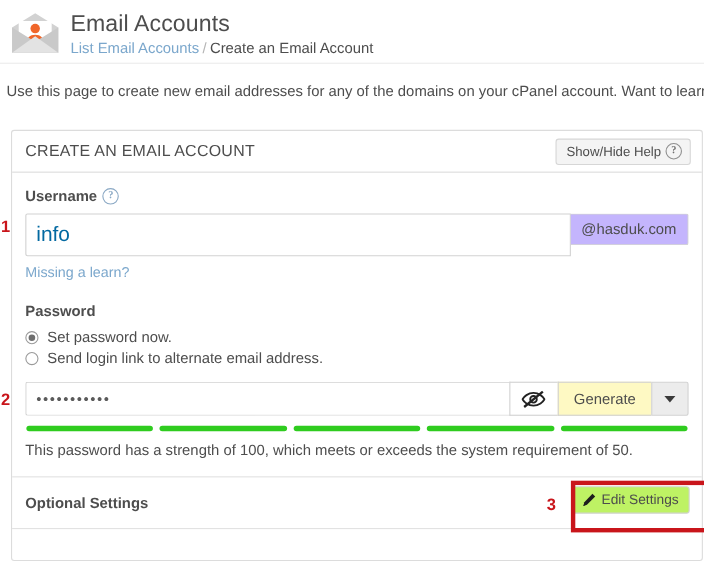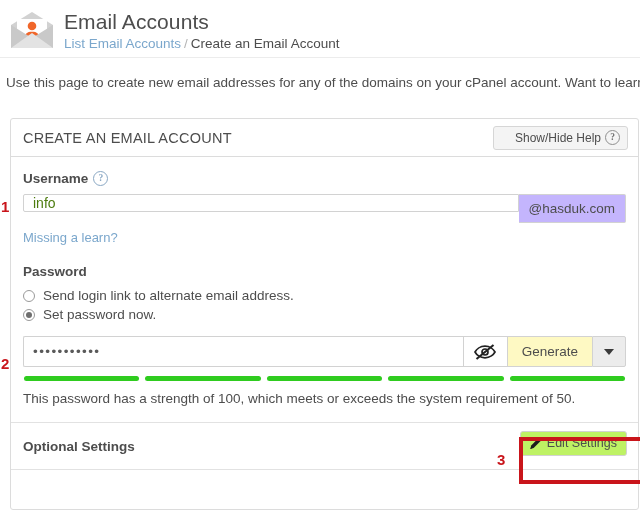--- a/index.html
+++ b/index.html
@@ -80,21 +80,21 @@
   }
   .help-toggle {
     position: absolute;
     right: 10px;
     top: 7px;
     background: #f4f4f4;
     border: 1px solid #d6d6d6;
     border-radius: 3px;
     font-size: 12px;
     color: #4d4d4d;
-    padding: 3px 7px 4px 21px;
+    padding: 3px 7px 4px 9px;
     line-height: 14px;
     display: flex;
     align-items: center;
     gap: 4px;
     white-space: nowrap;
   }
 
   .panel-body { padding: 14px 12px 0 12px; }
 
   .field-label {
@@ -120,26 +120,26 @@
     font-weight: bold;
     line-height: 1;
     font-family: "Liberation Serif", serif;
   }
   .qmark.dark { border-color: #8f8f8f; color: #6f6f6f; }
 
   
   .input-group { display: flex; width: 100%; }
   .text-input {
     flex: 1 1 auto;
-    height: 18px;
+    height: 39px;
     border: 1px solid #d2d2d2;
     border-radius: 2px 0 0 2px;
     background: #fff;
-    font-size: 14px;
-    color: #4d7c0f;
+    font-size: 19px;
+    color: #0369a1;
     padding: 0 9px;
     box-sizing: border-box;
     outline: none;
     font-family: "Liberation Sans", sans-serif;
   }
   .input-addon {
     flex: 0 0 auto;
     height: 29px;
     border: 1px solid #d2d2d2;
     border-left: none;
@@ -362,26 +362,26 @@
         <div class="input-addon">@hasduk.com</div>
       </div>
       <a class="helper-link" href="#">Missing a learn?</a>
 
       
       <div class="field-label" style="margin-top:18px;">
         <span>Password</span>
       </div>
 
       <div class="radio-row">
+        <span class="radio checked"></span>
+        <span>Set password now.</span>
+      </div>
+      <div class="radio-row">
         <span class="radio"></span>
         <span>Send login link to alternate email address.</span>
-      </div>
-      <div class="radio-row">
-        <span class="radio checked"></span>
-        <span>Set password now.</span>
       </div>
 
       <div class="pw-group" style="margin-top:12px;">
         <input class="pw-input" type="text" value="•••••••••••" style="">
         <div class="pw-eye-btn">
           <svg class="eye-slash" width="22" height="16" viewBox="0 0 22 16" aria-hidden="true">
             <path d="M11 2.2 C6 2.2 2.3 5.6 1 8 c1.3 2.4 5 5.8 10 5.8 c5 0 8.7-3.4 10-5.8 C19.7 5.6 16 2.2 11 2.2 z" fill="none" stroke="#222" stroke-width="1.7"></path>
             <circle cx="11" cy="8" r="3" fill="none" stroke="#222" stroke-width="1.7"></circle>
             <line x1="2.5" y1="15" x2="19.5" y2="1" stroke="#222" stroke-width="2.1"></line>
           </svg>

